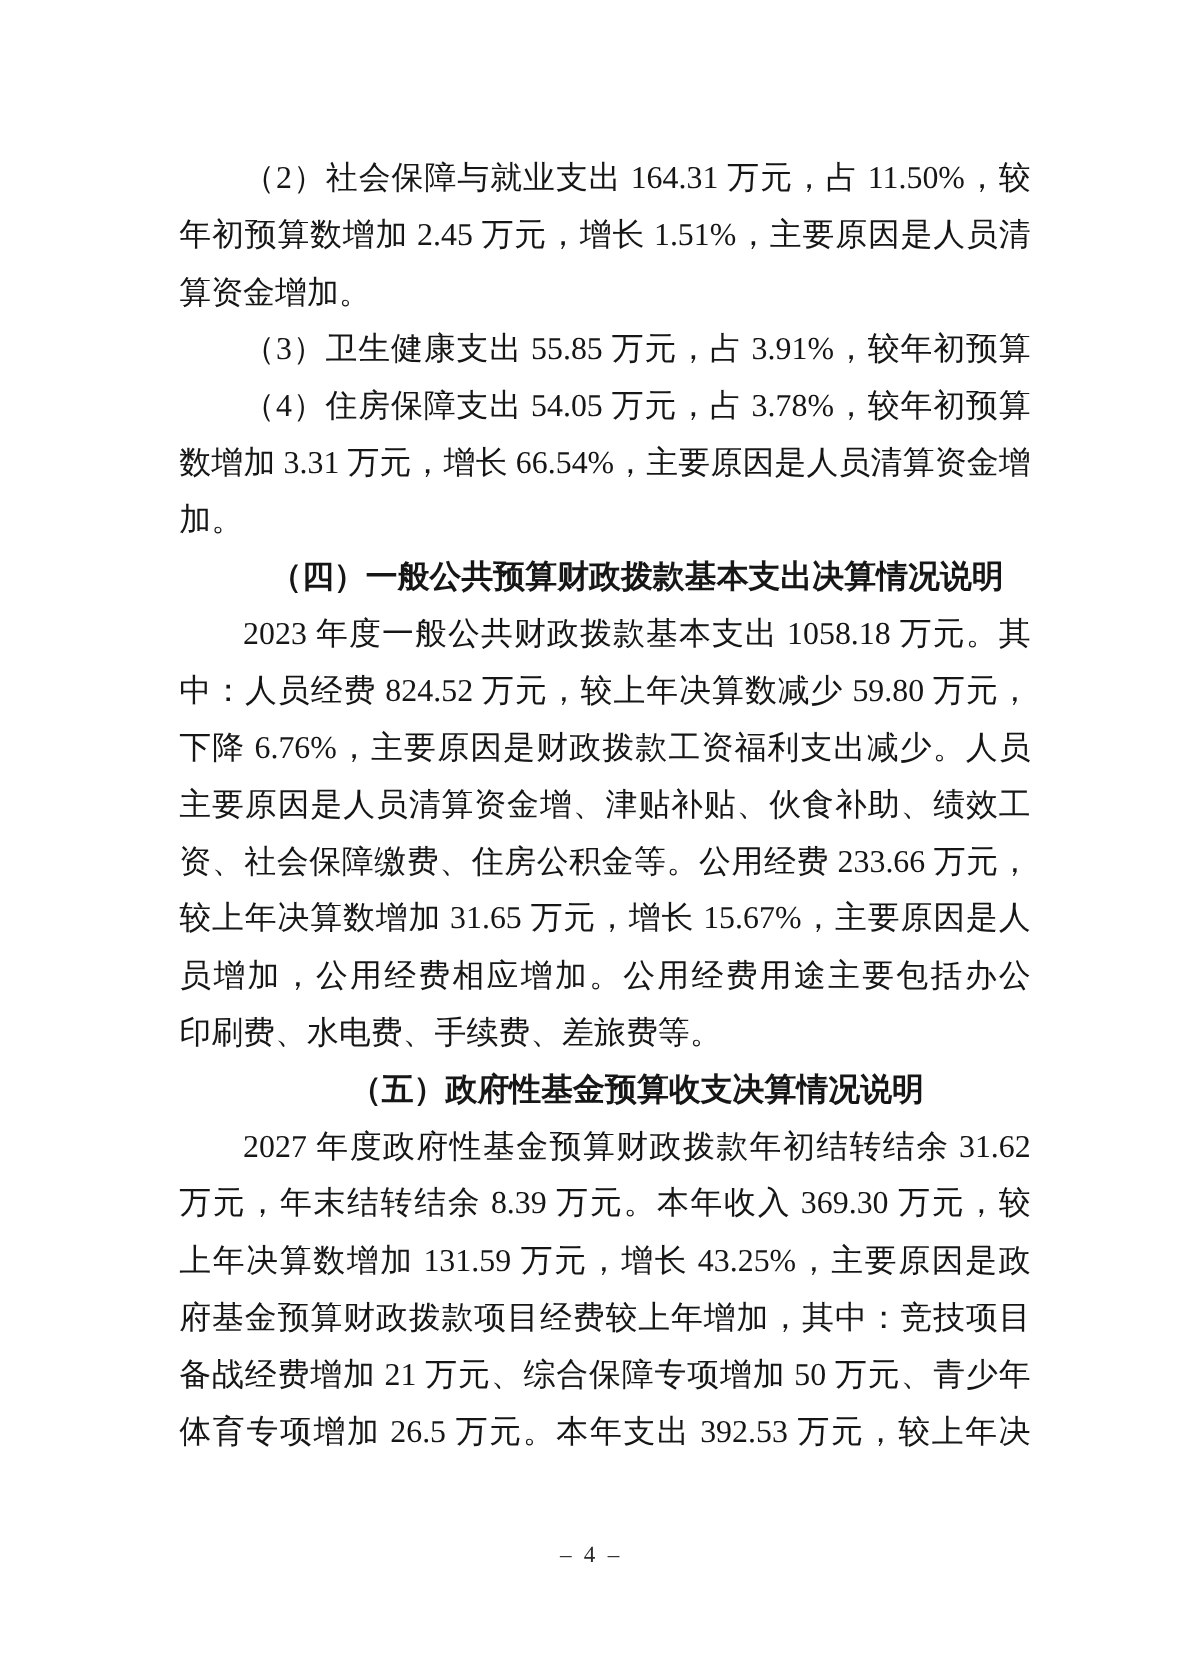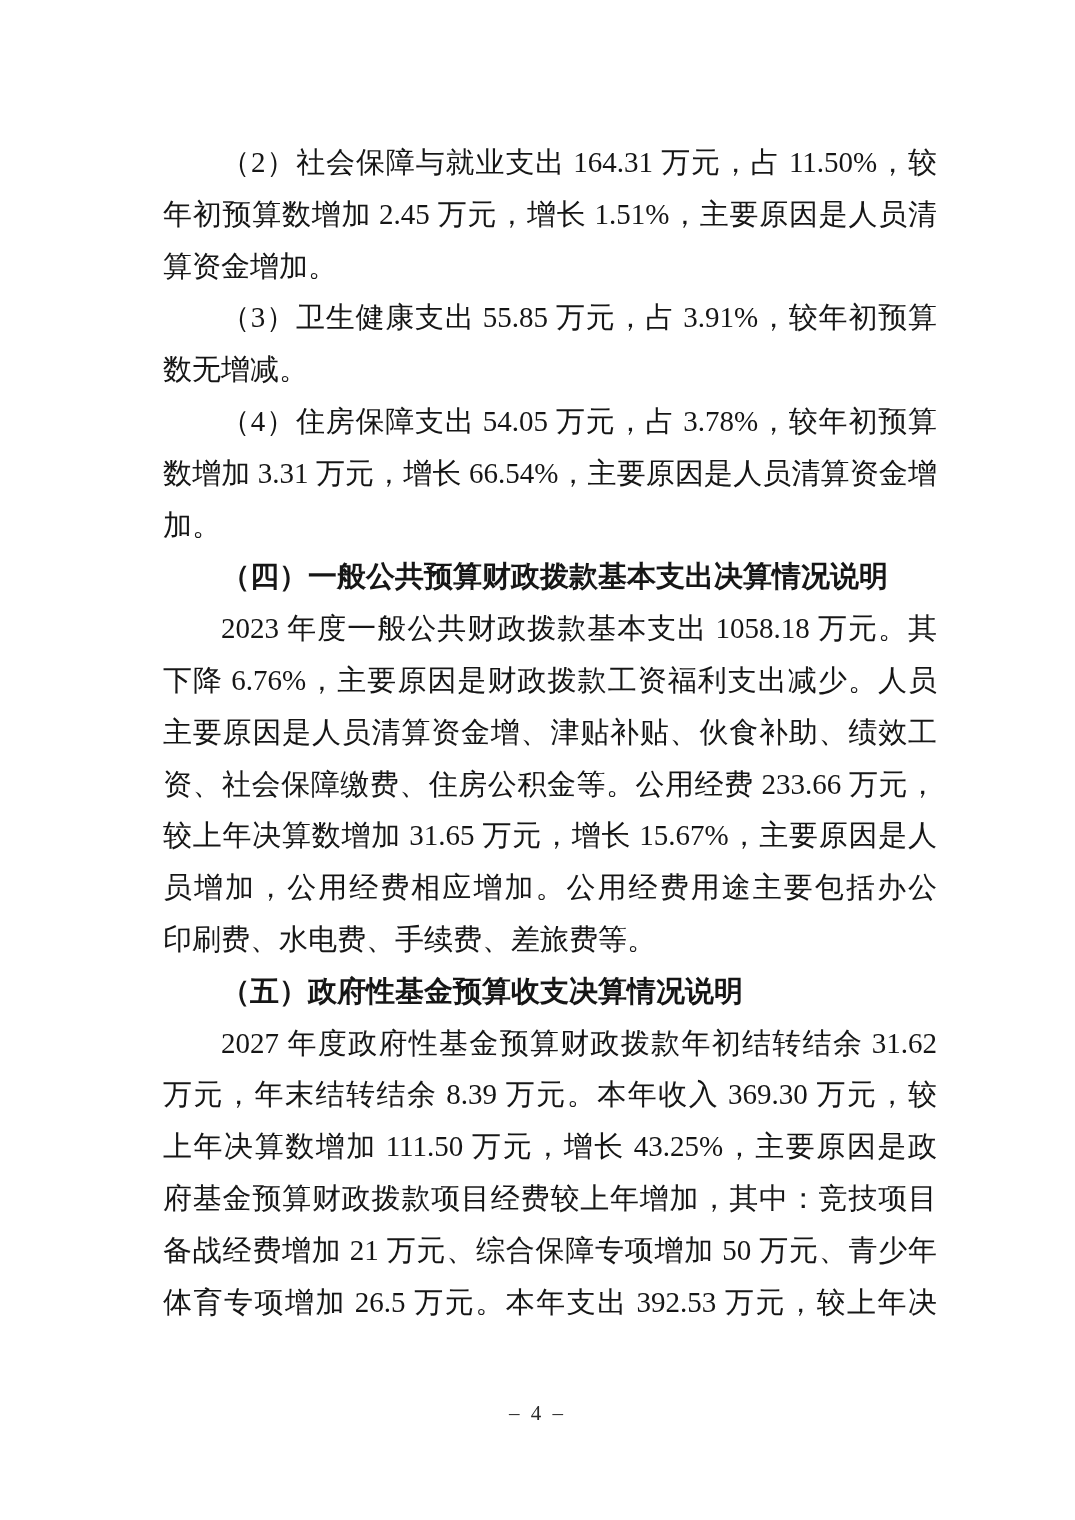--- a/index.html
+++ b/index.html
@@ -24,55 +24,55 @@
     line-height:51.8px;
     overflow:hidden;
     white-space:nowrap;
   }
   .jf{
     white-space:normal;
     text-align:justify;
     text-align-last:justify;
   }
   .ind{ text-indent:2em; }
-  .hd{ font-weight:bold; }
+  .hd{ font-weight:bold;text-align:center; }
   .footer{
     position:absolute;
     left:0;
     top:1401px;
     width:100%;
     text-align:center;
     font-size:21px;
     letter-spacing:3px;
     color:#2a2a2a;
   }
 </style>
 </head>
 <body>
 
 <div class="page">
   <div class="textblock">
     <div class="ln ind jf">（2）社会保障与就业支出 164.31 万元，占 11.50%，较</div>
     <div class="ln jf">年初预算数增加 2.45 万元，增长 1.51%，主要原因是人员清</div>
     <div class="ln">算资金增加。</div>
     <div class="ln ind jf">（3）卫生健康支出 55.85 万元，占 3.91%，较年初预算</div>
-    <div class="ln">数无增减。</div>
     <div class="ln ind jf">（4）住房保障支出 54.05 万元，占 3.78%，较年初预算</div>
     <div class="ln jf">数增加 3.31 万元，增长 66.54%，主要原因是人员清算资金增</div>
     <div class="ln">加。</div>
     <div class="ln ind hd">（四）一般公共预算财政拨款基本支出决算情况说明</div>
     <div class="ln ind jf">2023 年度一般公共财政拨款基本支出 1058.18 万元。其</div>
+    <div class="ln jf">中：人员经费 824.52 万元，较上年决算数减少 59.80 万元，</div>
     <div class="ln jf">下降 6.76%，主要原因是财政拨款工资福利支出减少。人员</div>
     <div class="ln jf">主要原因是人员清算资金增、津贴补贴、伙食补助、绩效工</div>
     <div class="ln jf">资、社会保障缴费、住房公积金等。公用经费 233.66 万元，</div>
     <div class="ln jf">较上年决算数增加 31.65 万元，增长 15.67%，主要原因是人</div>
     <div class="ln jf">员增加，公用经费相应增加。公用经费用途主要包括办公费、</div>
     <div class="ln">印刷费、水电费、手续费、差旅费等。</div>
     <div class="ln ind hd">（五）政府性基金预算收支决算情况说明</div>
     <div class="ln ind jf">2027 年度政府性基金预算财政拨款年初结转结余 31.62</div>
     <div class="ln jf">万元，年末结转结余 8.39 万元。本年收入 369.30 万元，较</div>
-    <div class="ln jf">上年决算数增加 111.50 万元，增长 43.25%，主要原因是政</div>
+    <div class="ln jf">上年决算数增加 131.59 万元，增长 43.25%，主要原因是政</div>
     <div class="ln jf">府基金预算财政拨款项目经费较上年增加，其中：竞技项目</div>
     <div class="ln jf">备战经费增加 21 万元、综合保障专项增加 50 万元、青少年</div>
     <div class="ln jf">体育专项增加 26.5 万元。本年支出 392.53 万元，较上年决</div>
   </div>
   <div class="footer">– 4 –</div>
 </div>
 
 </body></html>

